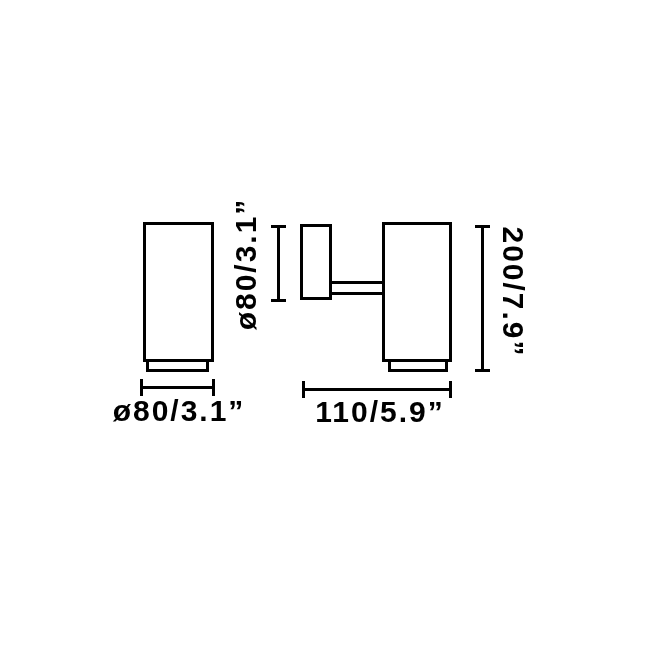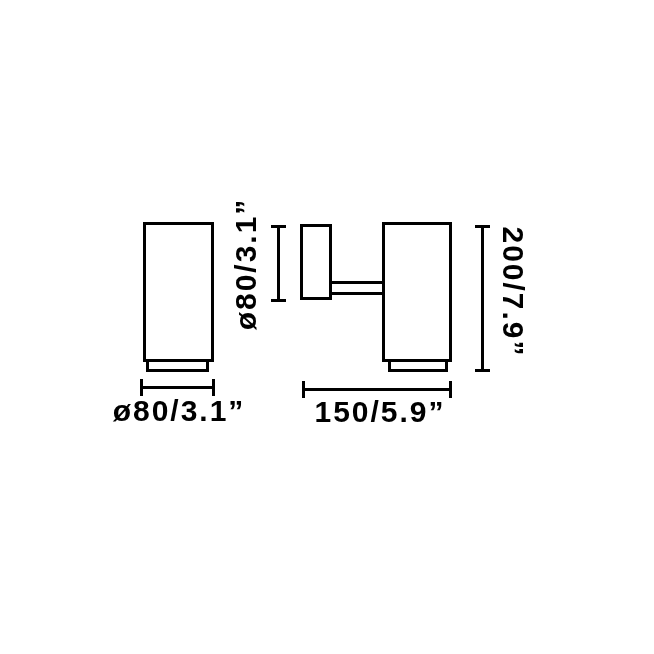--- a/index.html
+++ b/index.html
@@ -85,20 +85,20 @@
   <div class="shape" style="left:388px; top:359px; width:60px; height:13px;"></div>
 
   <div class="tick-h" style="left:271px; top:225px;"></div>
   <div class="tick-h" style="left:271px; top:299px;"></div>
   <div class="dimline-v" style="left:277px; top:225px; height:77px;"></div>
   <div class="dimlabel rot-ccw" style="left:246px; top:264px;">ø80/3.1”</div>
 
   <div class="tick-v" style="left:302px; top:381px;"></div>
   <div class="tick-v" style="left:449px; top:381px;"></div>
   <div class="dimline-h" style="left:303px; top:388px; width:149px;"></div>
-  <div class="dimlabel" style="left:380px; top:412px;">150/5.9”</div>
+  <div class="dimlabel" style="left:380px; top:412px;">110/5.9”</div>
 
   <div class="tick-h" style="left:475px; top:225px;"></div>
   <div class="tick-h" style="left:475px; top:369px;"></div>
   <div class="dimline-v" style="left:481px; top:225px; height:147px;"></div>
   <div class="dimlabel rot-cw" style="left:513px; top:292px;">200/7.9”</div>
 
 </div>
 
 </body></html>

